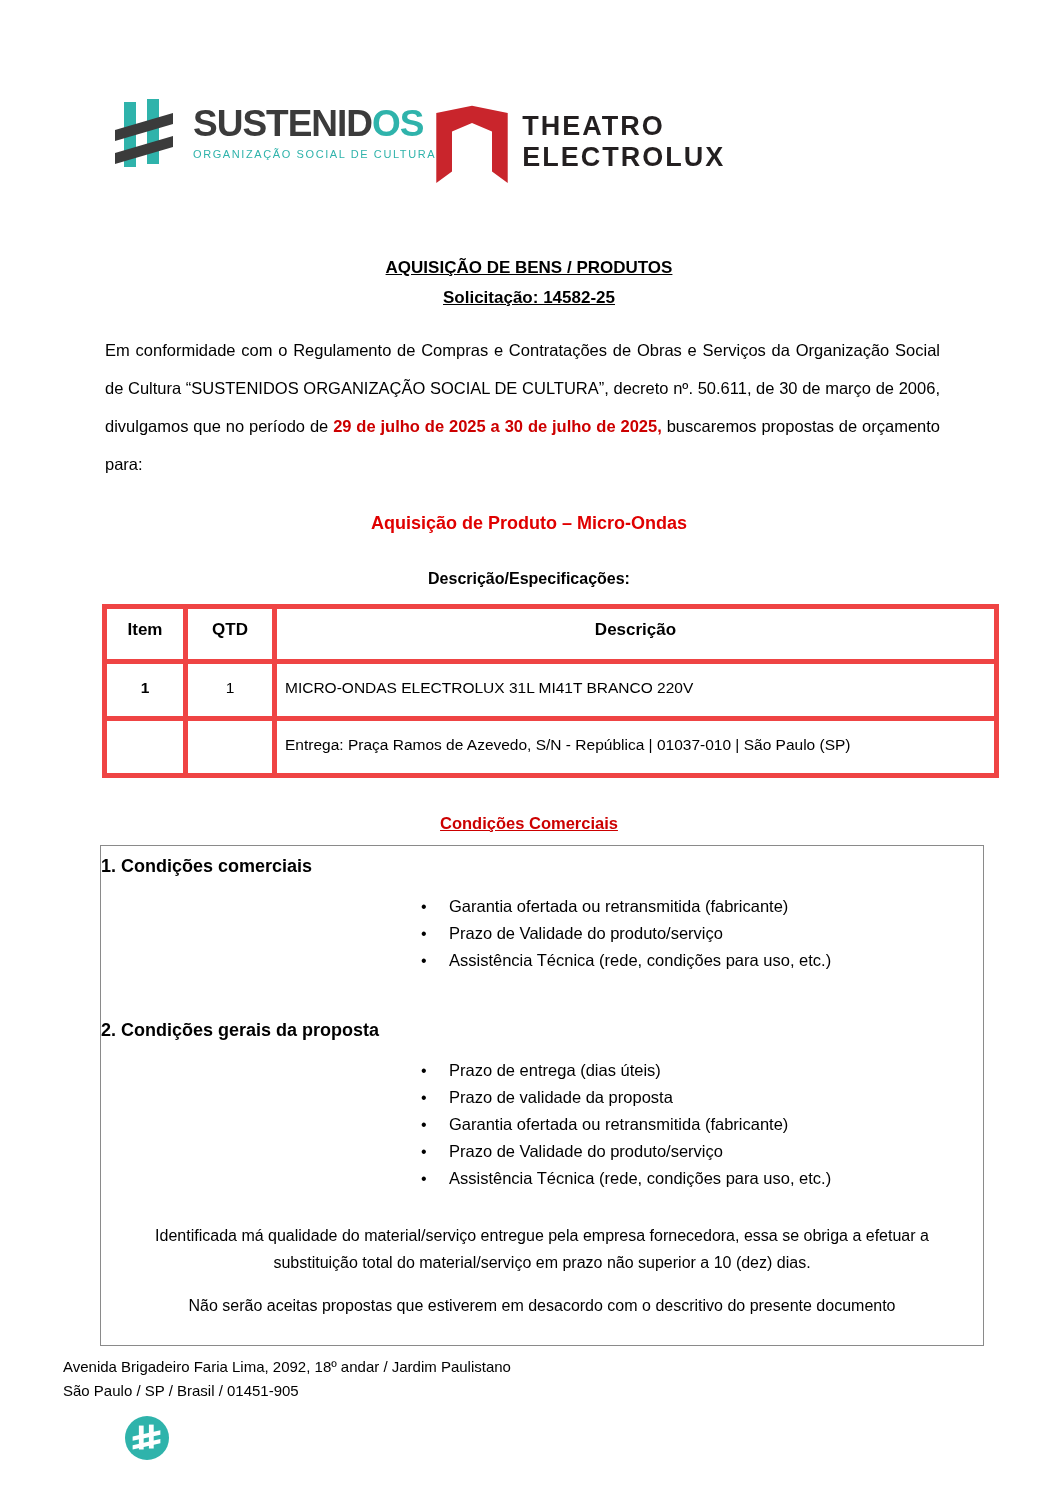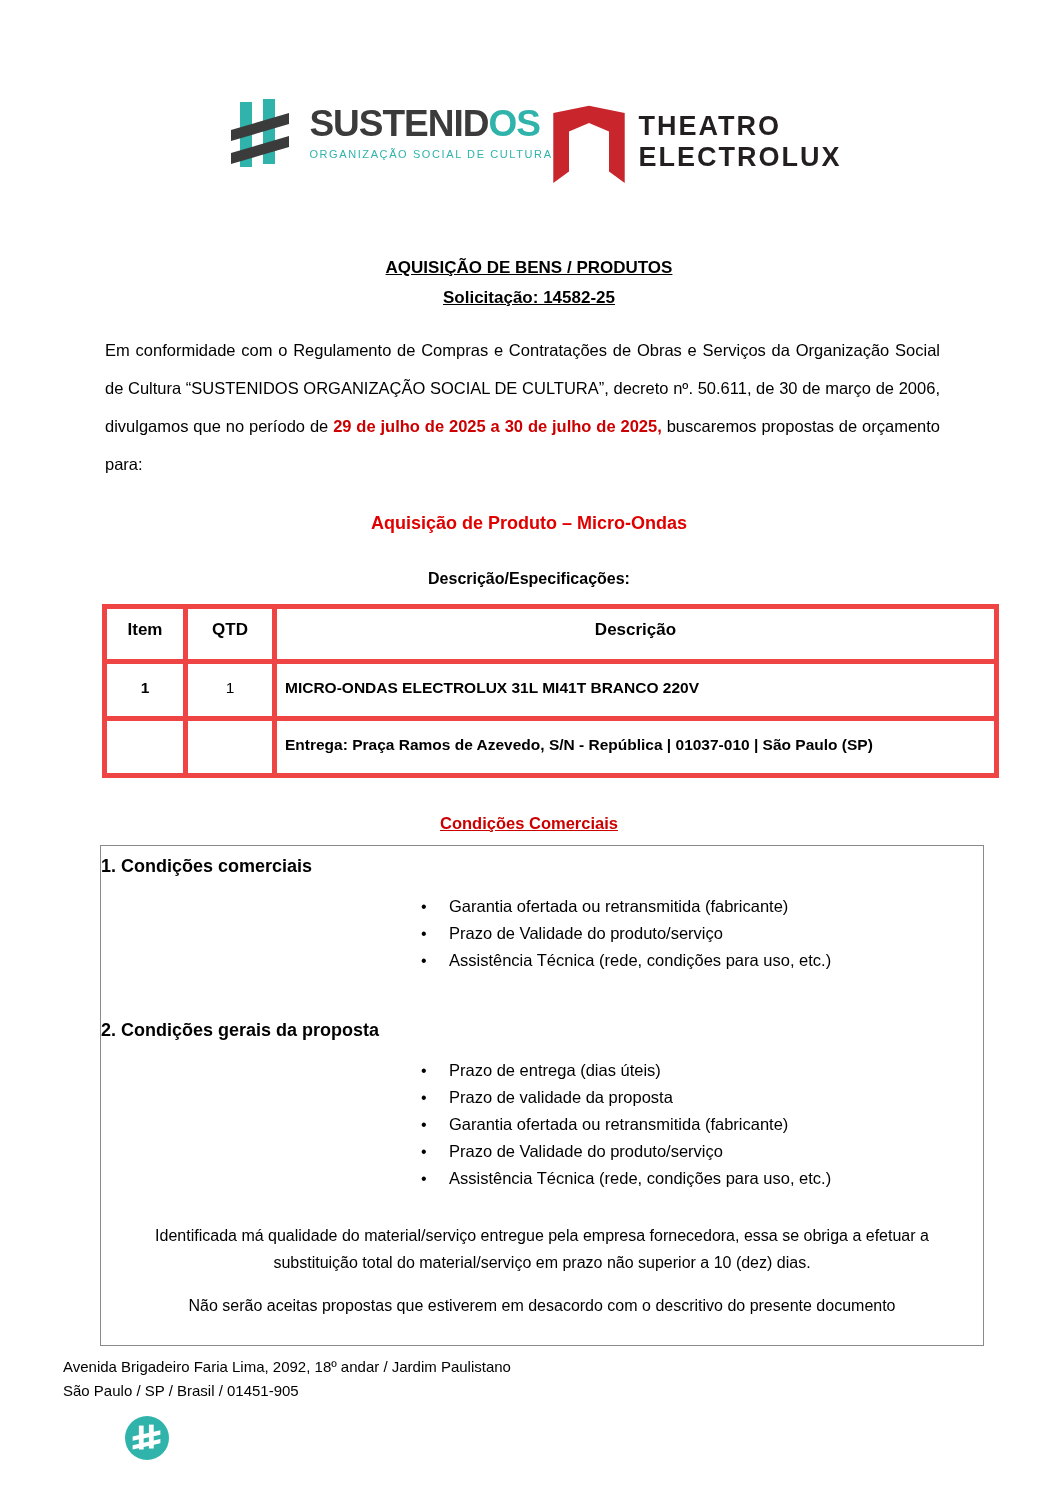--- a/index.html
+++ b/index.html
@@ -3,21 +3,21 @@
 <meta charset="utf-8">
 <style>
   html, body { margin:0; padding:0; }
   body {
     width:1058px; min-height:1497px;
     background:#ffffff; color:#000000;
     font-family:"Liberation Sans", sans-serif;
     position:relative; overflow:hidden;
   }
   
-  .header { display:flex; justify-content:center; align-items:flex-start; margin:93px 100px 0 115px; }
+  .header { display:flex; justify-content:flex-start; align-items:flex-start; margin:93px 100px 0 115px; }
   .logo-sus { display:flex; align-items:flex-start; }
   .logo-sus .hash { width:64px; height:82px; margin-right:14px; }
   .logo-sus .wordmark { line-height:1; padding-top:12px; }
   .logo-sus .name { font-size:37px; font-weight:bold; letter-spacing:-1px; }
   .logo-sus .tagline { font-size:11px; font-weight:normal; letter-spacing:1.6px; margin-top:7px; }
   .logo-thm { display:flex; align-items:flex-start; margin-top:10px; }
   .logo-thm .arch { width:72px; height:80px; margin-right:14px; }
   .logo-thm .wordmark { font-size:27px; font-weight:bold; letter-spacing:2px; line-height:31px; padding-top:8px; }
   
   .title-block { text-align:center; margin-top:70px; font-weight:bold; font-size:17px; line-height:30px; }
@@ -29,21 +29,21 @@
   .product-heading { text-align:center; font-weight:bold; font-size:18px; margin-top:30px; }
   .spec-heading { text-align:center; font-weight:bold; font-size:16px; margin-top:36px; }
   
   table.spec { border-collapse:collapse; margin:16px 0 0 102px; width:881px; table-layout:fixed; }
   table.spec td, table.spec th { border:5px solid #ef4444; vertical-align:top; font-size:15.5px; }
   table.spec th { font-size:17px; padding-top:11px; height:55px; box-sizing:border-box; }
   table.spec td { padding-top:15px; height:57px; box-sizing:border-box; }
   .col-item { width:81px; text-align:center; }
   .col-qtd  { width:89px; text-align:center; }
   .col-desc { width:722px; }
-  td.col-desc { padding-left:8px; padding-right:6px;font-weight:bold; }
+  td.col-desc { padding-left:8px; padding-right:6px; }
   th.col-desc { text-align:center; }
   td.cell-item { font-weight:bold; font-size:16px; }
   
   .cond-heading { text-align:center; margin-top:36px; font-weight:bold; font-size:16.5px; text-decoration:underline; }
   .cond-box { margin:12px 0 0 100px; width:884px; box-sizing:border-box; border:1px solid #8a8a8a; padding:10px 0 26px 0; }
   .cond-section-title { text-align:left; font-weight:bold; font-size:18px; }
   .cond-list { list-style:none; margin:16px 0 0 318px; padding:0; font-size:16.5px; }
   .cond-list li { line-height:27px; position:relative; padding-left:30px; }
   .cond-list li::before { content:"\2022"; position:absolute; left:2px; font-size:16px; }
   .sec2 { margin-top:46px; }

